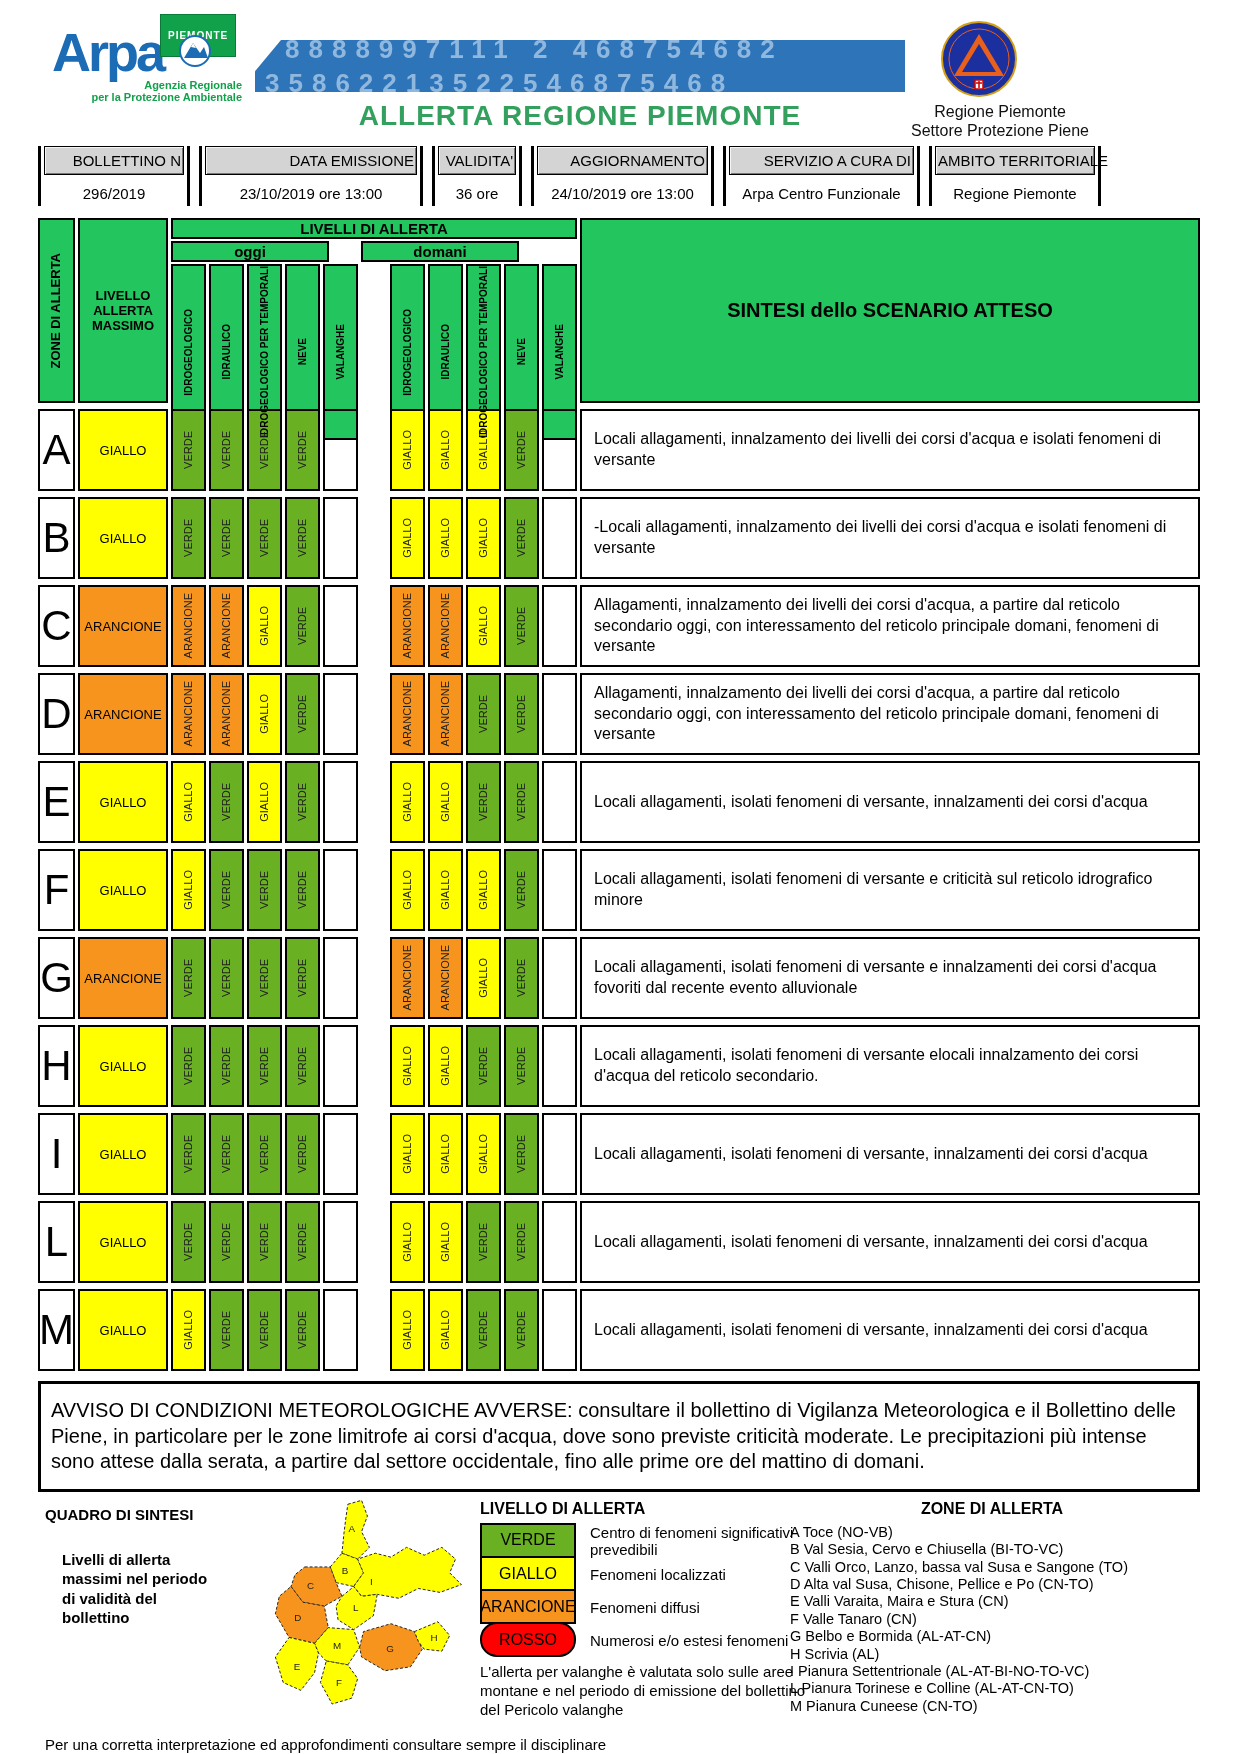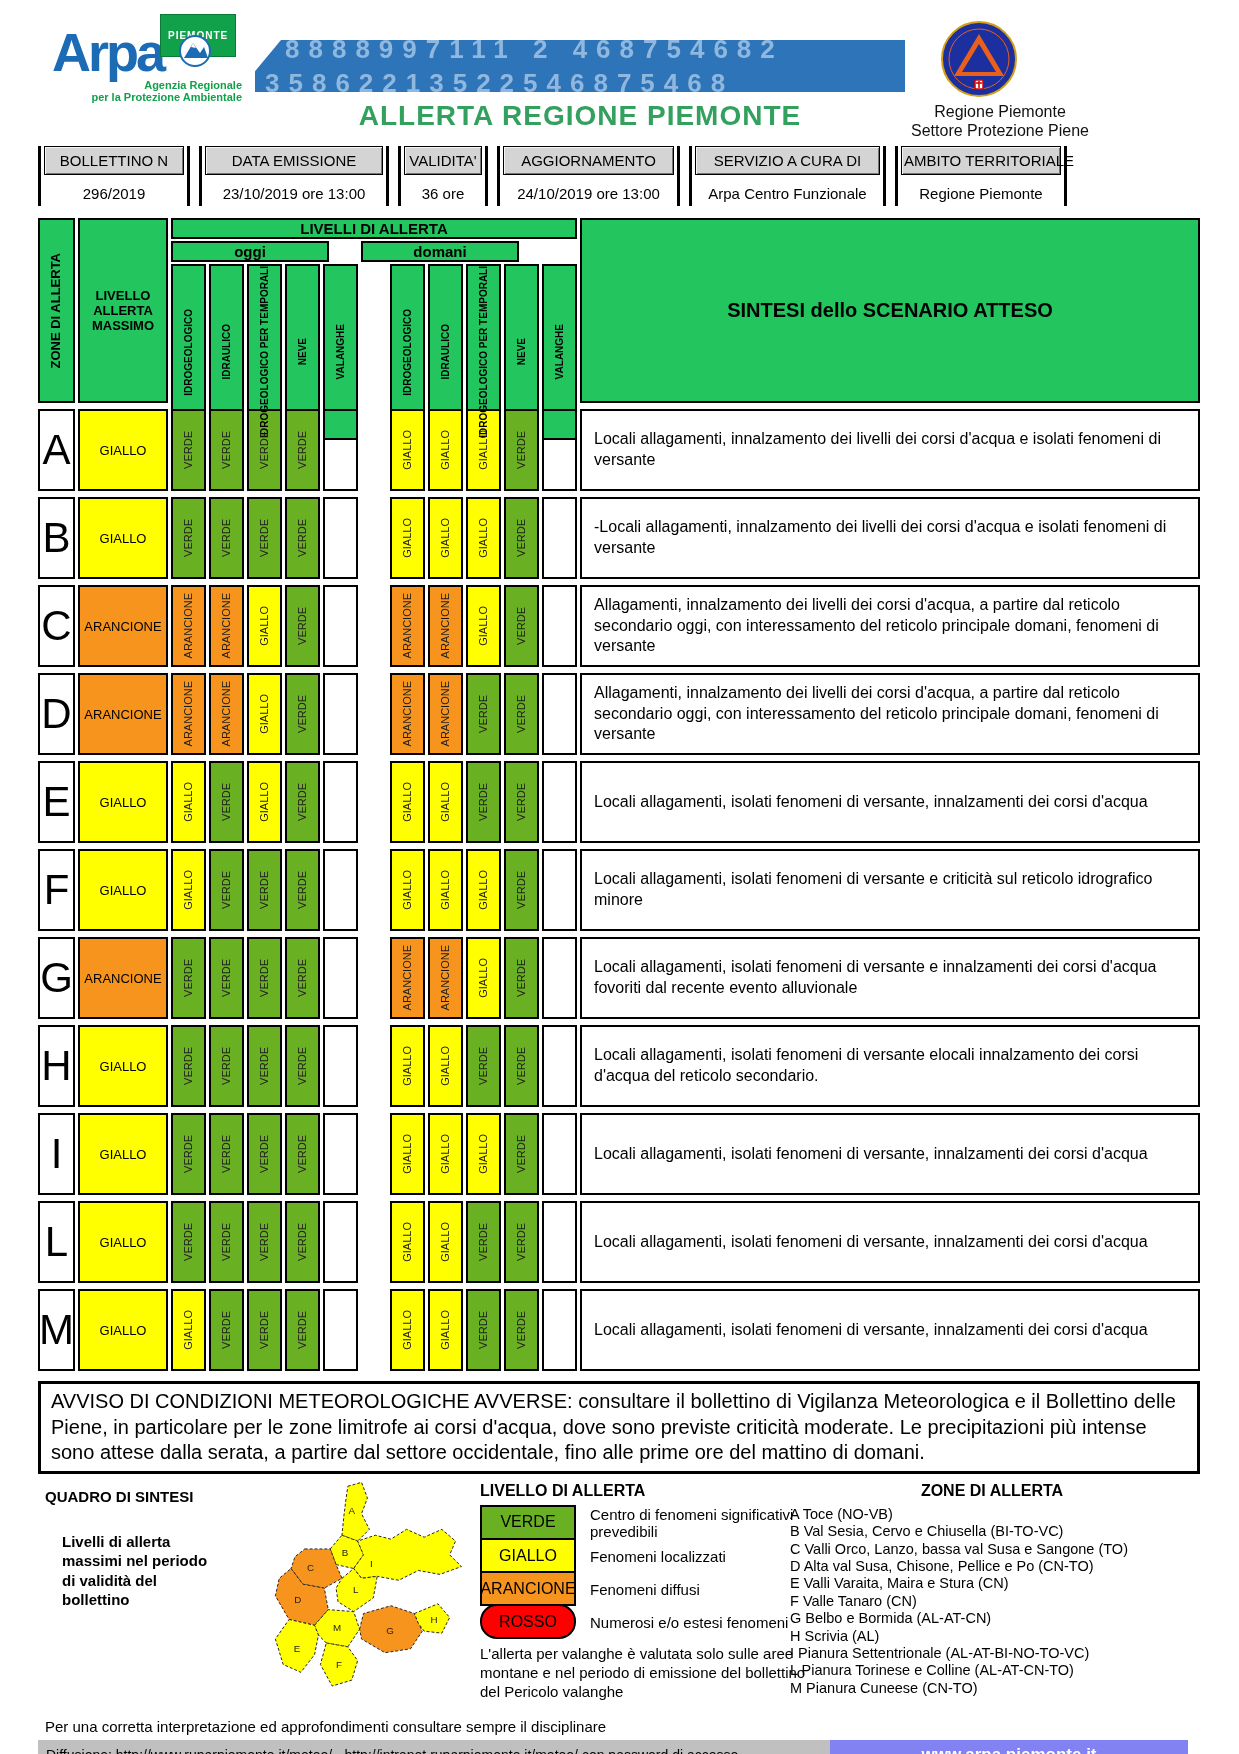--- a/index.html
+++ b/index.html
@@ -20,23 +20,23 @@
   .banner-title { position:absolute; width:100%; text-align:center; top:8px; color:#fff; font-weight:bold; font-size:33px; letter-spacing:6px;
       text-shadow:-2px -2px 0 #000, 2px -2px 0 #000, -2px 2px 0 #000, 2px 2px 0 #000; }
   .banner-arrow { font-size:0.85em; }
   .main-title { position:absolute; left:255px; top:100px; width:650px; text-align:center; color:#33a05e; font-weight:bold; font-size:28px; letter-spacing:1px; }
   .pc-logo { position:absolute; left:940px; top:20px; }
   .org-text { position:absolute; left:895px; top:102px; width:210px; text-align:center; font-size:16px; line-height:1.2; color:#111; }
 
   
   .infobar { display:flex; gap:9px; margin:4px 0 0 38px; }
   .info-col { border-left:3px solid #000; border-right:3px solid #000; }
-  .info-label { margin:0 3px; background:#d4d4d4; border:1px solid #000; box-shadow:inset 1px 1px 0 #f5f5f5, inset -1px -1px 0 #777; font-size:15px; text-align:center; padding:5px 2px; white-space:nowrap; }
+  .info-label { margin:0 3px; background:#d4d4d4; border:1px solid #000; box-shadow:inset 1px 1px 0 #f5f5f5, inset -1px -1px 0 #777; font-size:15px; text-align:right; padding:5px 2px; white-space:nowrap; }
   .info-value { text-align:center; font-size:15px; padding:10px 2px 4px; white-space:nowrap; }
-  .w1{width:152px}.w2{width:190px}.w3{width:90px}.w4{width:183px}.w5{width:197px}.w6{width:172px}
+  .w1{width:152px}.w2{width:224px}.w3{width:90px}.w4{width:183px}.w5{width:197px}.w6{width:172px}
 
   
   .thead { display:flex; gap:3px; margin:12px 0 0 38px; height:185px; width:1162px; }
   .bx { border:2px solid #000000; background:#22c55e; }
   .h-zone { width:37px; display:flex; align-items:center; justify-content:center; }
   .h-max { width:90px; display:flex; align-items:center; justify-content:center; text-align:center; font-weight:bold; font-size:13px; padding:2px; }
   .h-mid { width:406px; display:flex; flex-direction:column; gap:2px; }
   .h-livelli { height:25px; display:flex; align-items:center; justify-content:center; font-weight:bold; font-size:15px; }
   .h-daysrow { display:flex; gap:3px; height:25px; }
   .h-day { width:158px; display:flex; align-items:center; justify-content:center; font-weight:bold; font-size:15px; }
@@ -54,21 +54,21 @@
   .riskcell { width:35px; }
   .riskcell .vtext { font-size:11px; color:#1d1d1d; }
   .sintesicell { flex:1; justify-content:flex-start; padding:4px 12px; font-size:16px; line-height:1.3; text-align:left; }
 
   [data-level="VERDE"]     { background:#6ab023; }
   [data-level="GIALLO"]    { background:#ffff00; }
   [data-level="ARANCIONE"] { background:#f7941e; }
   [data-level="ROSSO"]     { background:#ff0000; color:#000000;border-radius:17px; }
 
   
-  .avviso { margin:10px 0 0 38px; width:1162px; border:3px solid #000; padding:5px 10px; font-size:20px; line-height:1.28; }
+  .avviso { margin:10px 0 0 38px; width:1162px; border:3px solid #000; padding:14px 10px; font-size:20px; line-height:1.28; }
 
   
   .bottom { position:relative; height:234px; margin-top:6px; }
   .quadro-title { position:absolute; left:45px; top:8px; font-weight:bold; font-size:15px; }
   .quadro-caption { position:absolute; left:62px; top:52px; width:155px; font-weight:bold; font-size:15px; line-height:1.3; }
   .mapbox { position:absolute; left:246px; top:0; }
   .mapbox polygon { fill:#fff; stroke:#222; stroke-width:1; stroke-dasharray:3,2; }
   .mapbox polygon[data-level="GIALLO"]    { fill:#ffff00; }
   .mapbox polygon[data-level="ARANCIONE"] { fill:#f7941e; }
   .mapbox text { font-size:10px; fill:#222; text-anchor:middle; font-family:"Liberation Sans",sans-serif; }

